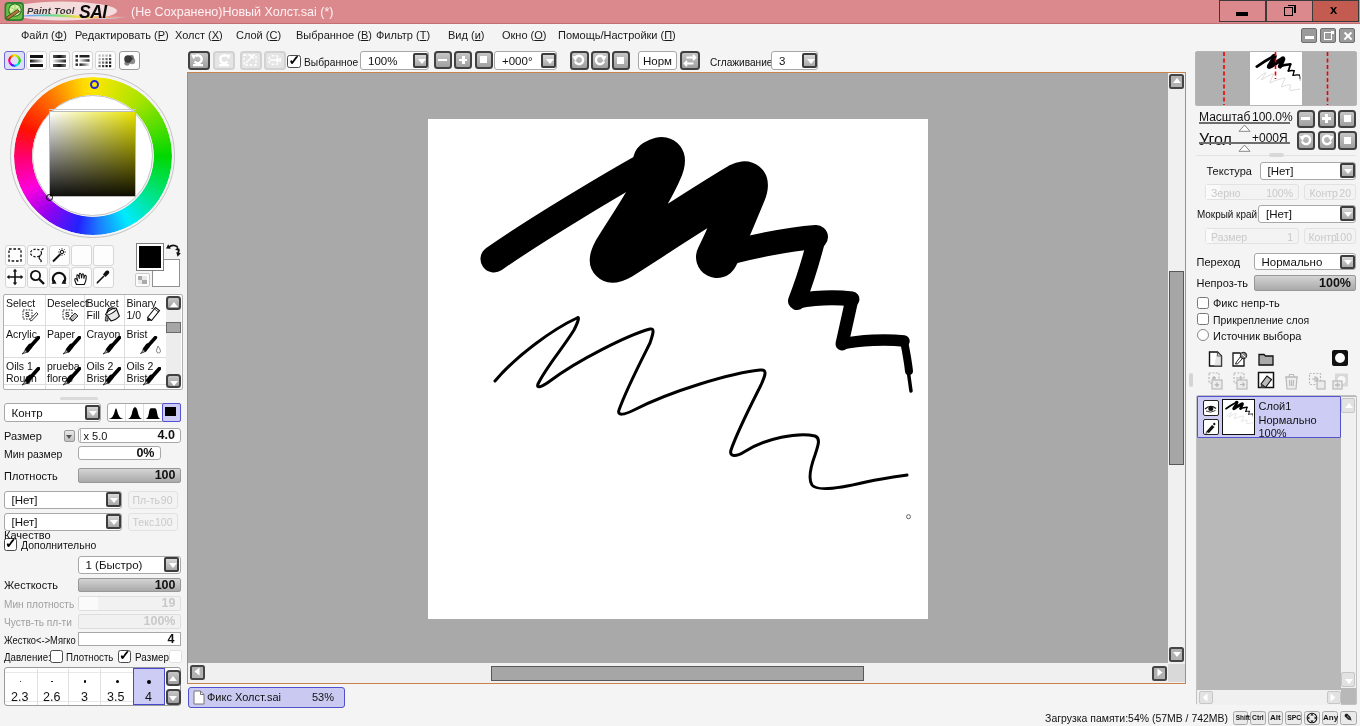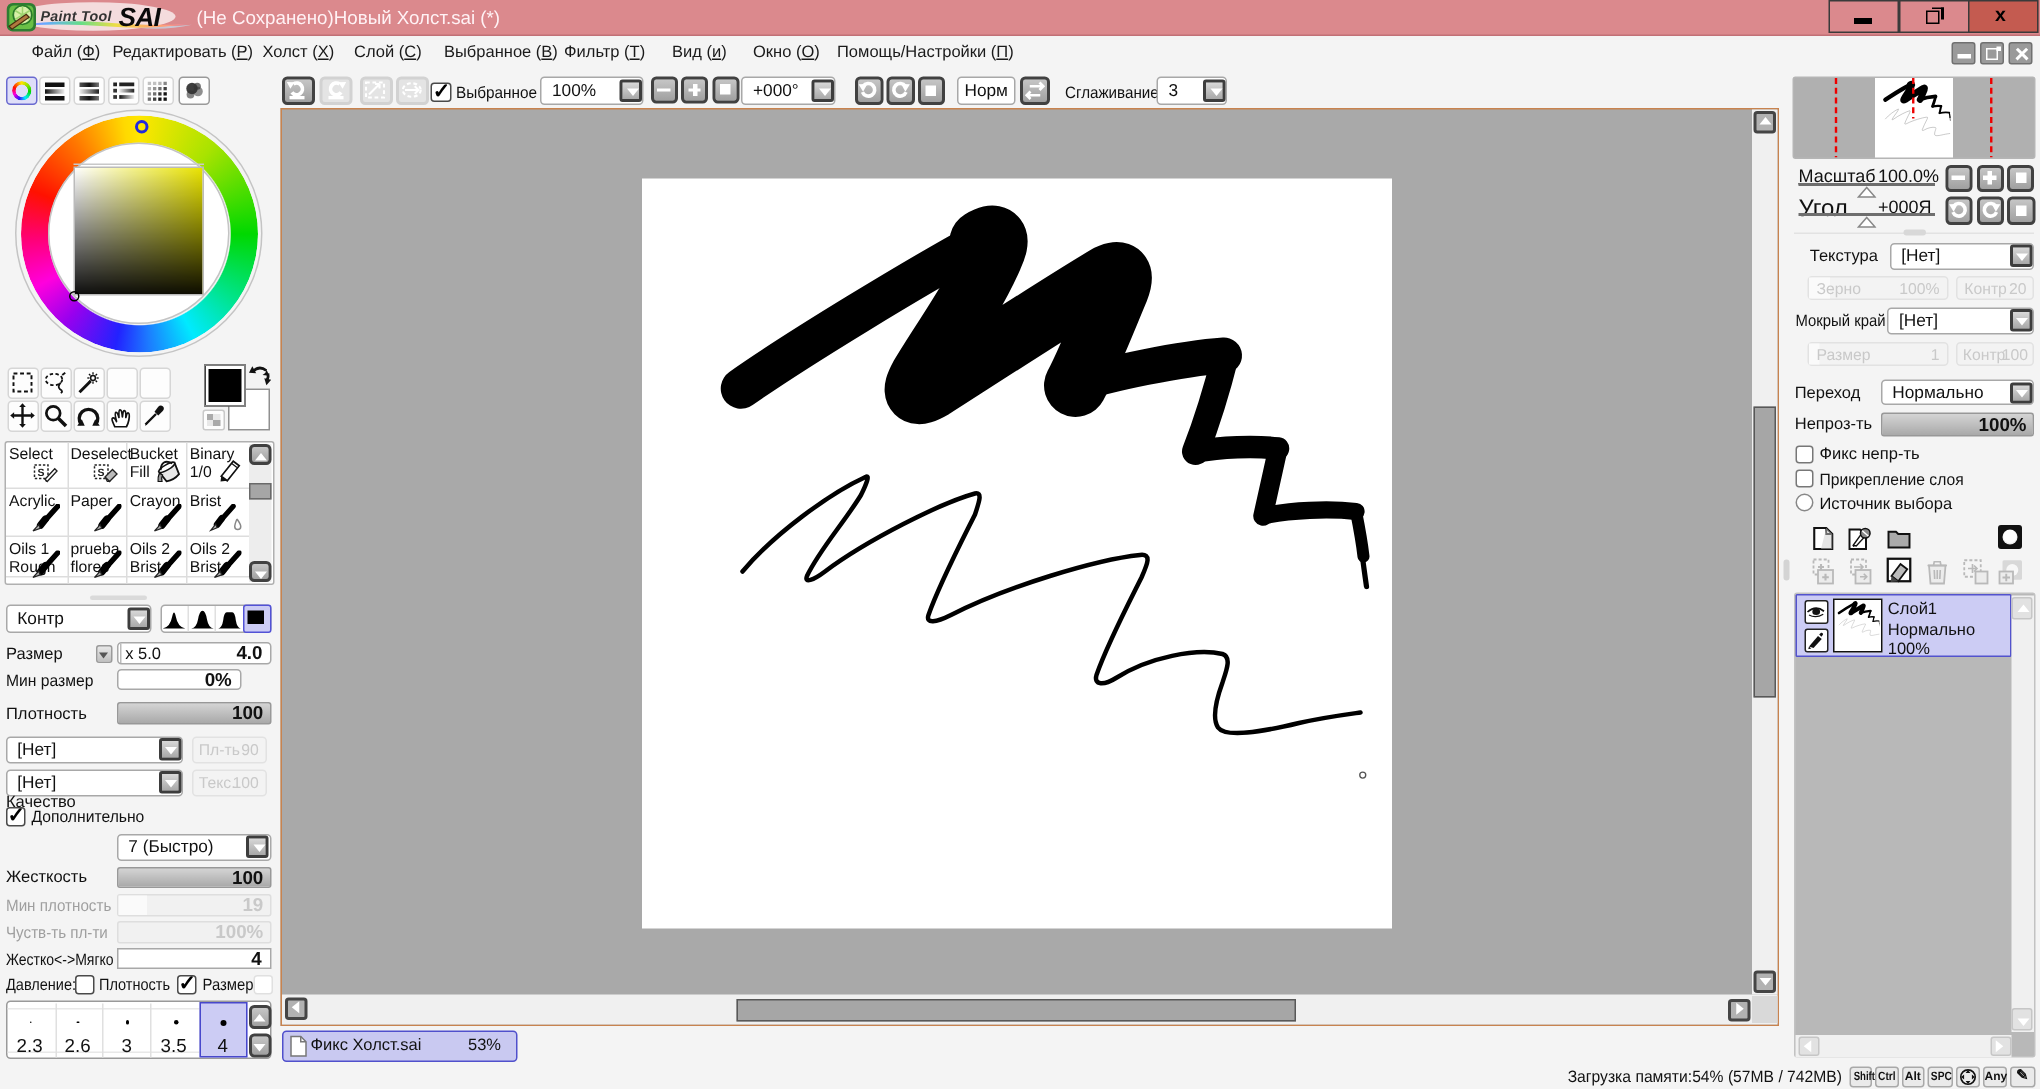--- a/index.html
+++ b/index.html
@@ -464,21 +464,21 @@
     <span style="position:absolute;right:4px;top:2.5px;">100</span>
   </div>
 
 <div class="cb" style="left:3.5px;top:537.5px;">
     <span style="position:absolute;left:0.5px;top:-4px;font-size:14px;font-weight:bold;">✓</span>
   </div>
 <div class="lbl" style="left:21px;top:539px;transform:scaleX(0.95);transform-origin:0 0;">Дополнительно</div>
 
 <div class="lbl" style="left:4px;top:529px;">Качество</div>
 <div class="combo" style="left:77.5px;top:555.5px;width:103px;height:18.5px;">
-    <span>7 (Быстро)</span>
+    <span>1 (Быстро)</span>
     <div class="cbtn" style="left:85.5px;top:0.8px;width:15px;height:15px;">
       <div class="tri" style="left:2.5px;top:4px;"></div>
     </div>
   </div>
 
 <div class="lbl" style="left:4px;top:579px;">Жесткость</div>
 <div class="slider" style="left:77.5px;top:577.5px;width:103px;height:14.5px;">
     <b>100</b>
   </div>
 

